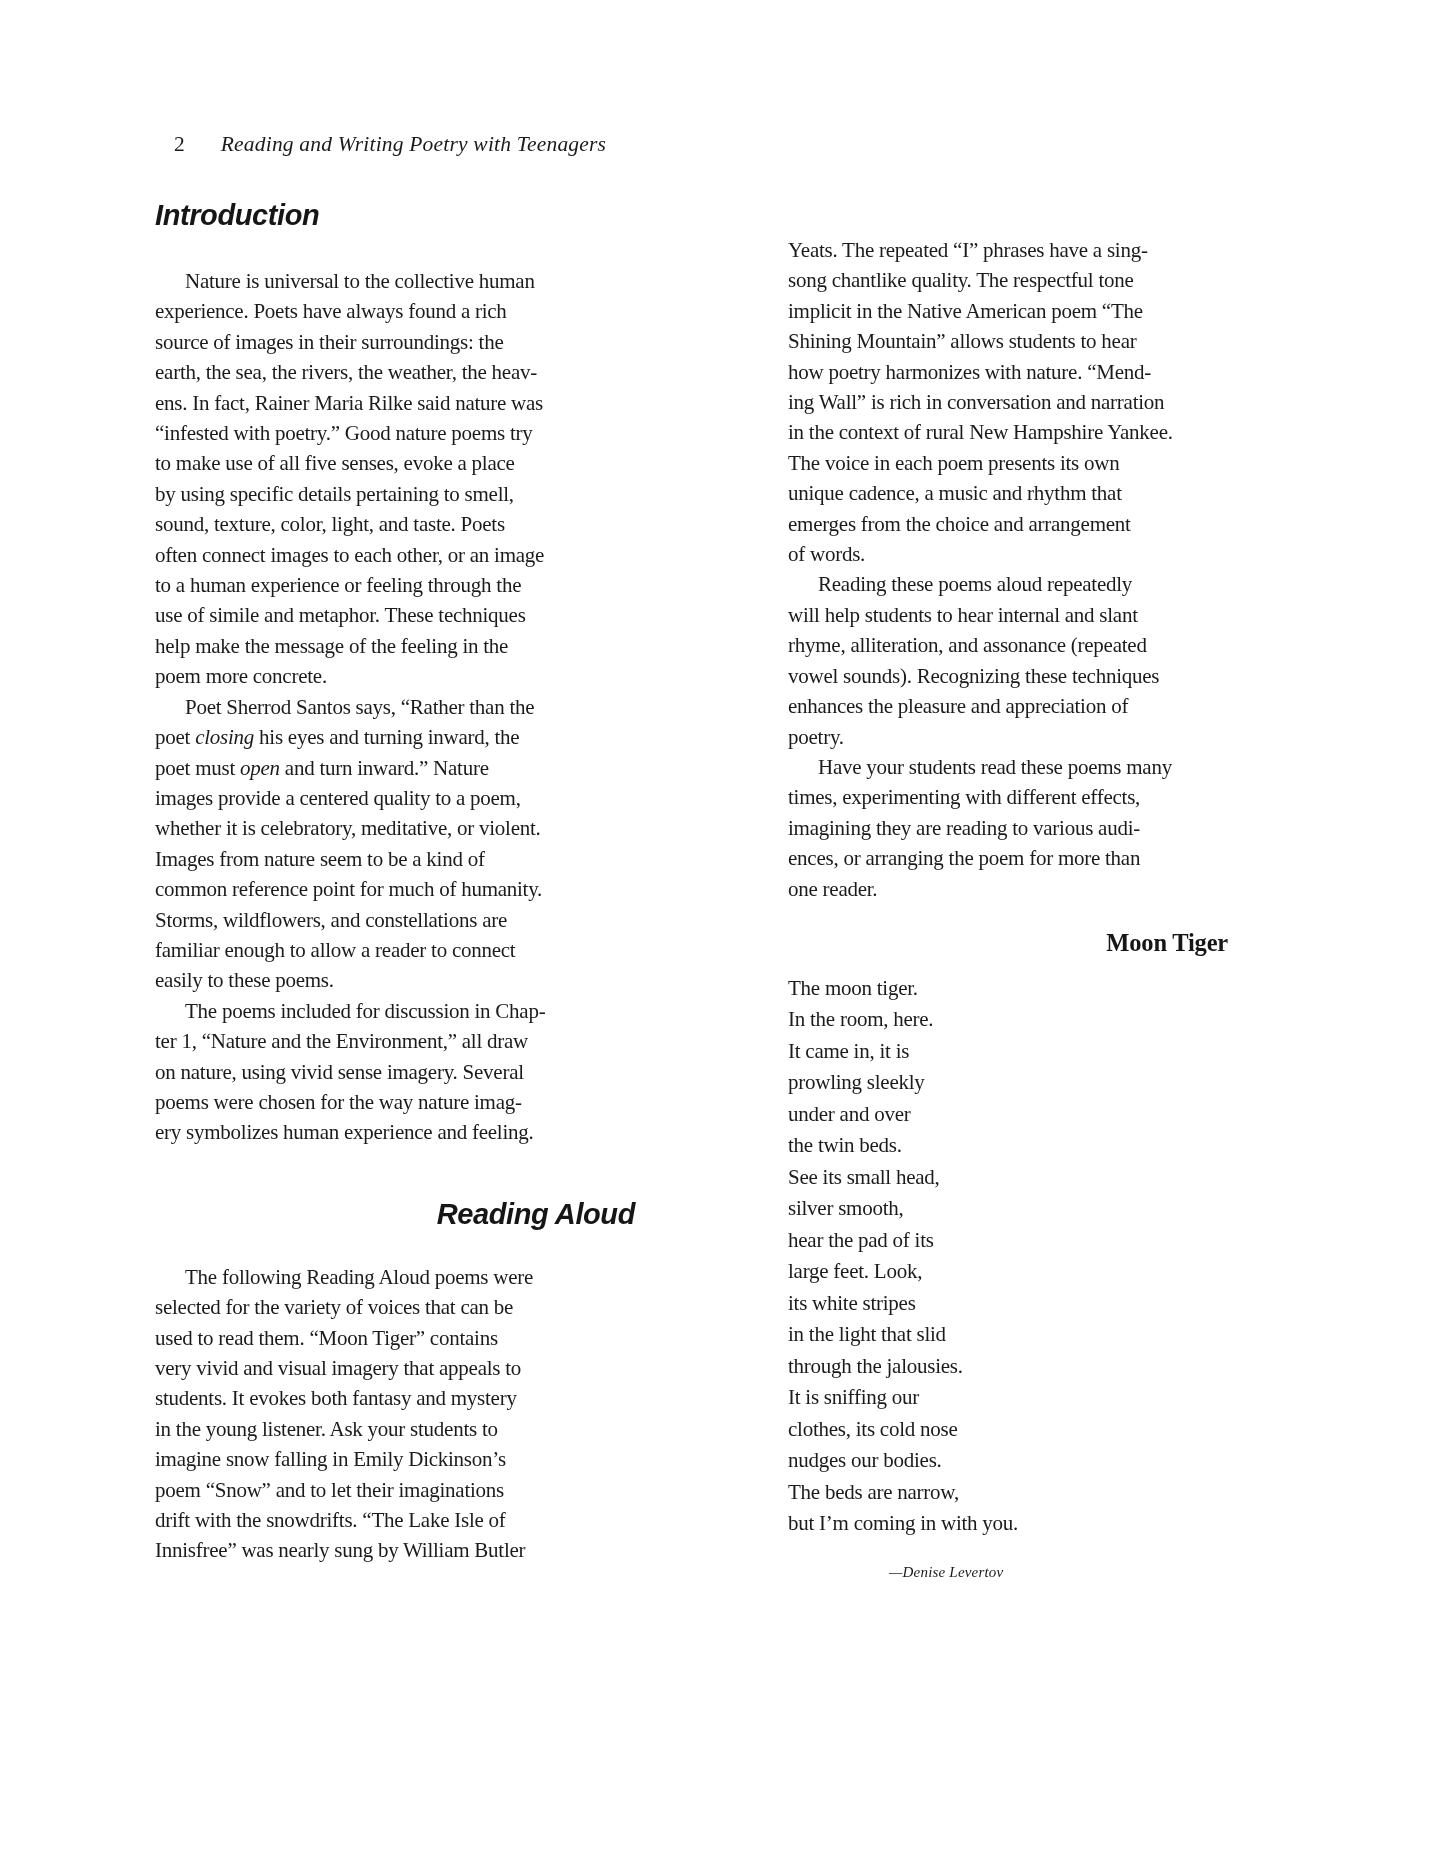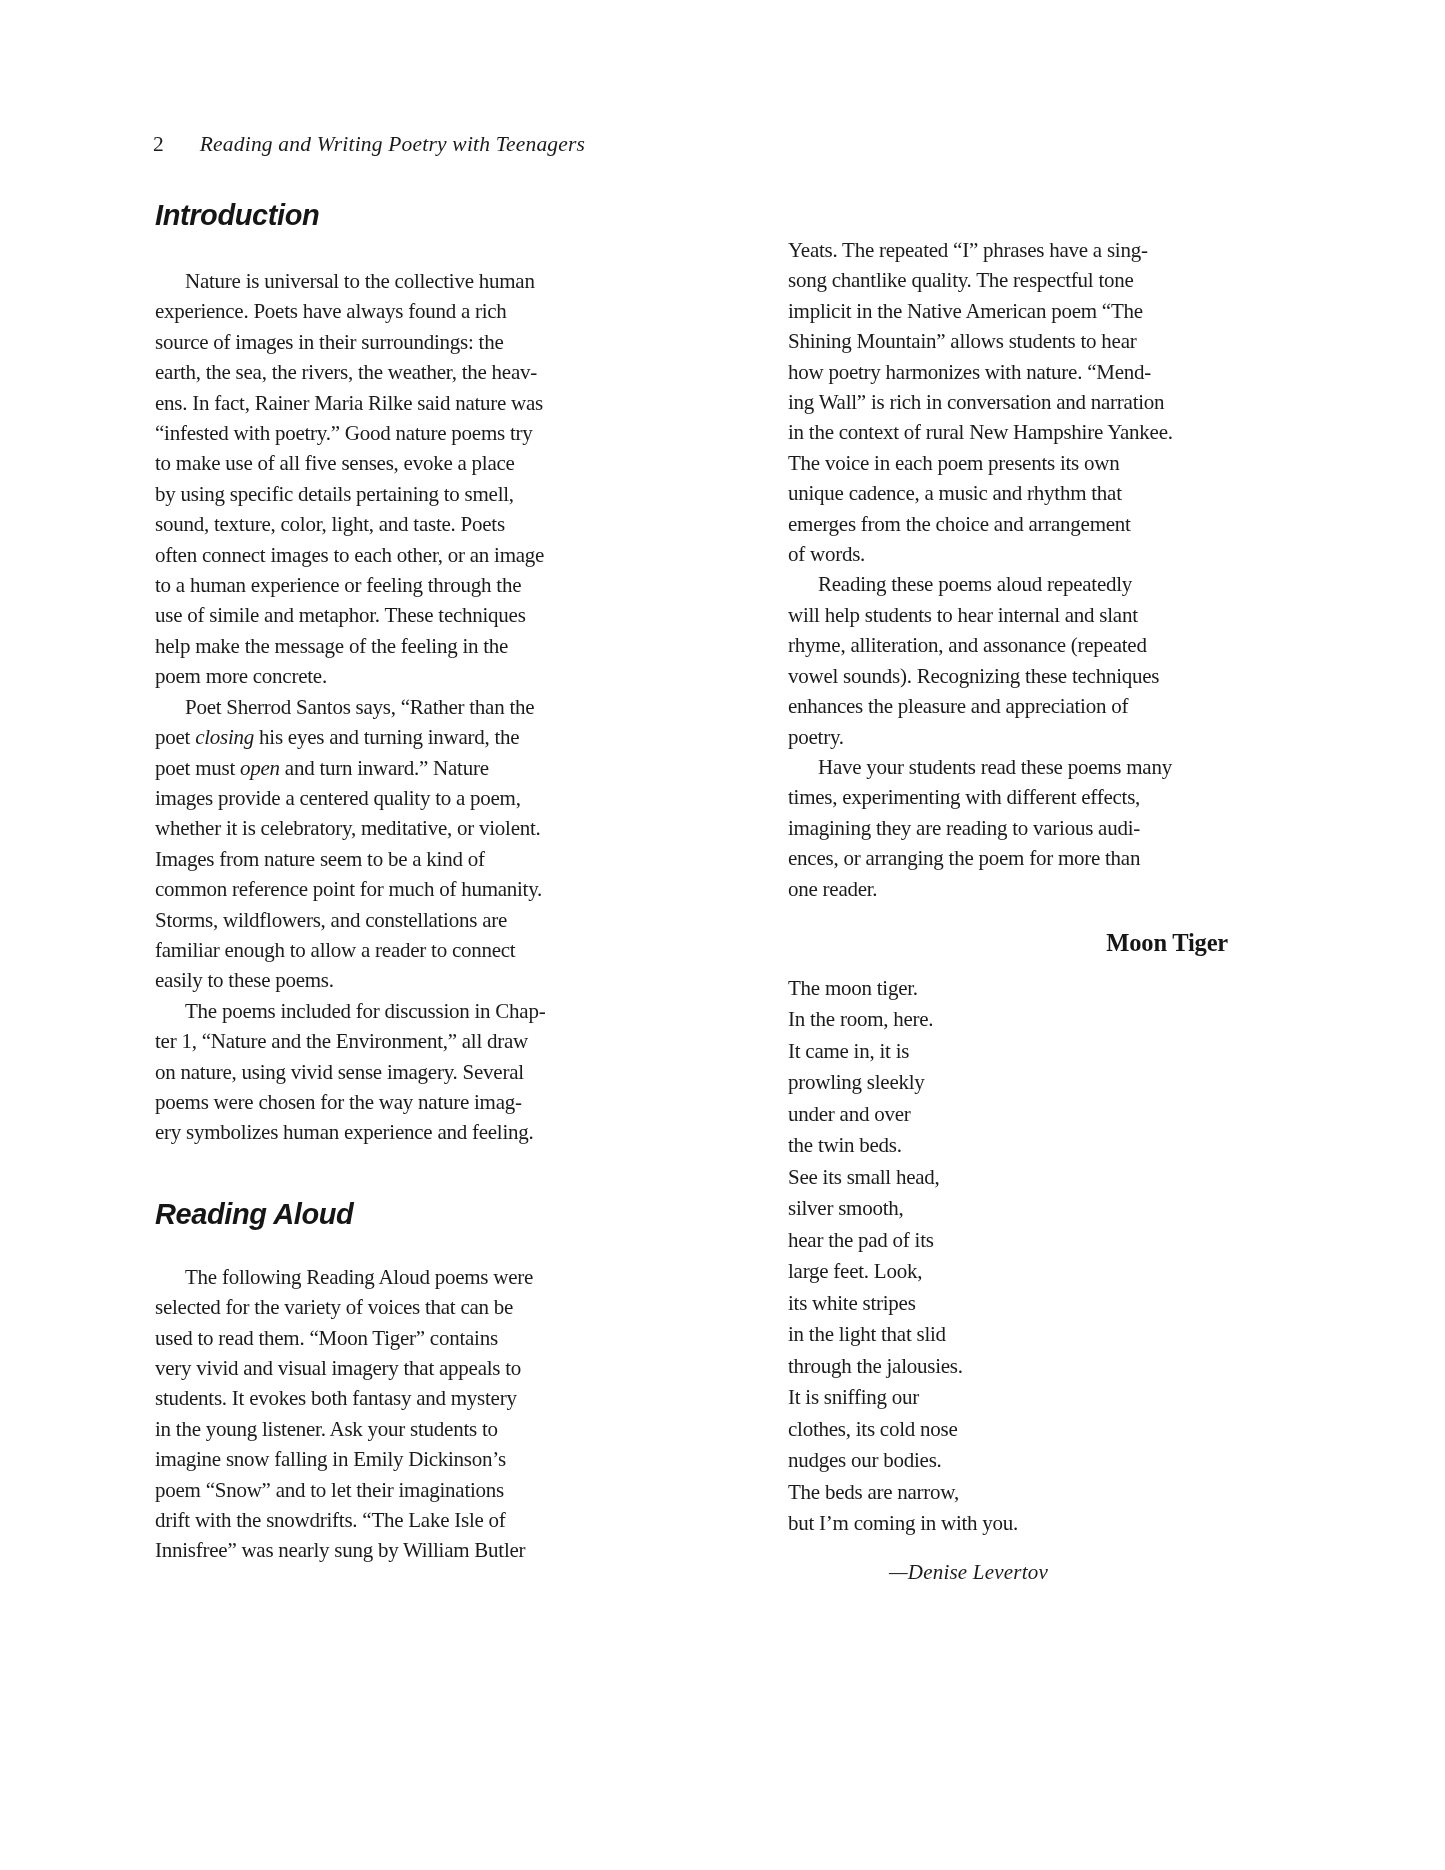--- a/index.html
+++ b/index.html
@@ -6,37 +6,37 @@
   .page{
     position:relative;
     width:1445px;height:1870px;
     background:#ffffff;
     overflow:hidden;
     font-family:"Liberation Serif","DejaVu Serif",serif;
     color:#1b1b1b;
     -webkit-font-smoothing:antialiased;
   }
   .running-header{
-    position:absolute;left:153px;top:131px;
+    position:absolute;left:174px;top:131px;
     font-size:21.5px;line-height:26px;white-space:nowrap;
   }
   .folio{font-style:normal;display:inline-block;}
   .running-title{font-style:italic;display:inline-block;margin-left:36px;letter-spacing:.2px;}
   .col{position:absolute;}
   .col-left{left:155px;top:195px;width:480px;}
   .col-right{left:788px;top:235px;width:440px;}
   .section-heading{
     font-family:"Liberation Sans","DejaVu Sans",sans-serif;
     font-weight:bold;font-style:italic;
     font-size:29px;line-height:40px;
     letter-spacing:-0.4px;
     margin:0 0 31px 0;color:#161616;
     white-space:nowrap;
   }
-  .section-heading.second{margin:46px 0 28px 0;}
+  .section-heading.second{margin:46px 0 28px 0;text-align:right;}
   .body-par{
     margin:0;
     font-size:21px;line-height:30.4px;
     letter-spacing:-0.25px;
     text-indent:30px;
     white-space:nowrap;
   }
   .body-par.noindent{text-indent:0;}
   .poem-title{
     margin:23px 0 0 0;
@@ -46,21 +46,21 @@
     text-align:right;
   }
   .poem{
     margin:14px 0 0 0;
     font-size:21px;line-height:31.5px;
     letter-spacing:-0.25px;
     white-space:nowrap;
   }
   .attribution{
     margin:17px 0 0 101px;
-    font-size:21px;line-height:30px;
+    font-size:15px;line-height:30px;
     font-style:italic;letter-spacing:.2px;
     white-space:nowrap;
   }
   i{font-style:italic;text-align:center;}
 </style>
 </head>
 <body>
 
 <div class="page">
 

